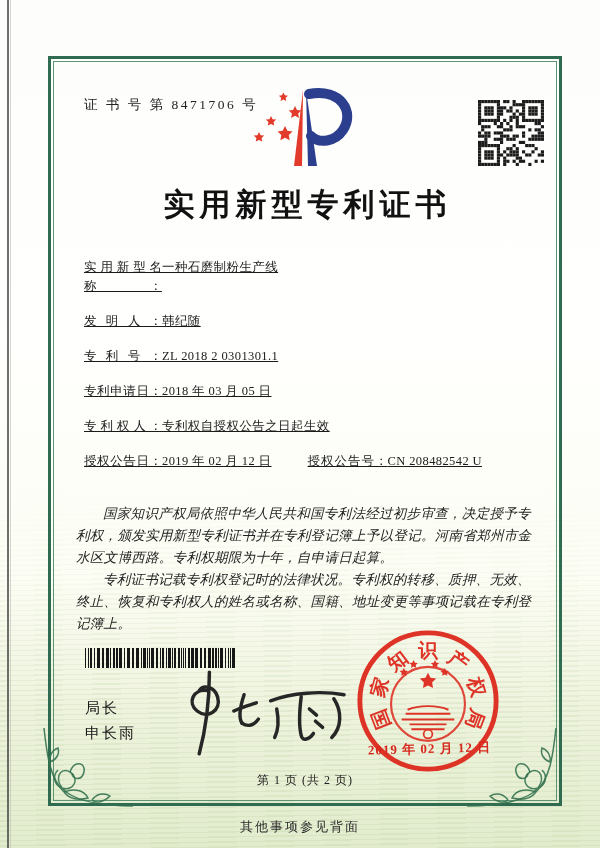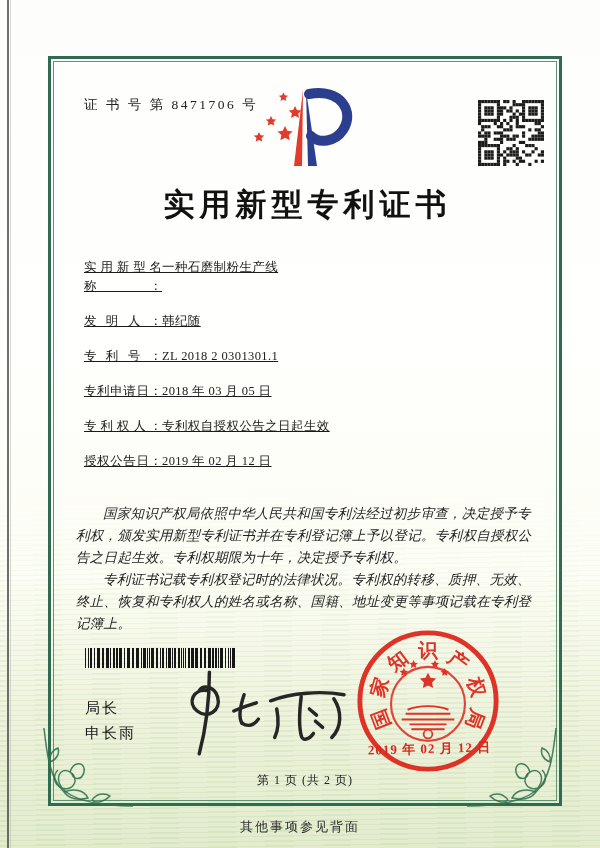--- a/index.html
+++ b/index.html
@@ -360,25 +360,29 @@
       </div>
       <div class="field-row">
         <span class="flabel">专利权人：</span>
         <span class="fvalue">专利权自授权公告之日起生效</span>
       </div>
       <div class="row-double">
         <span style="display:flex;align-items:center;">
           <span class="flabel">授权公告日：</span>
           <span class="fvalue">2019 年 02 月 12 日</span>
         </span>
+        <span class="cell2">
+          <span class="flabel">授权公告号：</span>
+          <span class="fvalue">CN 208482542 U</span>
+        </span>
       </div>
     </div>
 
     <div class="body-text">
-      <p>国家知识产权局依照中华人民共和国专利法经过初步审查，决定授予专利权，颁发实用新型专利证书并在专利登记簿上予以登记。专利权自授权公告之日起生效。专利权期限为十年，决定授予专利权。</p>
+      <p>国家知识产权局依照中华人民共和国专利法经过初步审查，决定授予专利权，颁发实用新型专利证书并在专利登记簿上予以登记。河南省郑州市金水区文博西路。专利权期限为十年，自申请日起算。</p>
       <p>专利证书记载专利权登记时的法律状况。专利权的转移、质押、无效、终止、恢复和专利权人的姓名或名称、国籍、地址变更等事项记载在专利登记簿上。</p>
     </div>
 
     <svg class="barcode" id="barcode-svg" viewBox="0 0 150 20" preserveAspectRatio="none">
         <rect x="0" y="0" width="1" height="20"></rect>
         <rect x="3" y="0" width="1" height="20"></rect>
         <rect x="5" y="0" width="2" height="20"></rect>
         <rect x="9" y="0" width="1" height="20"></rect>
         <rect x="12" y="0" width="3" height="20"></rect>
         <rect x="17" y="0" width="2" height="20"></rect>

